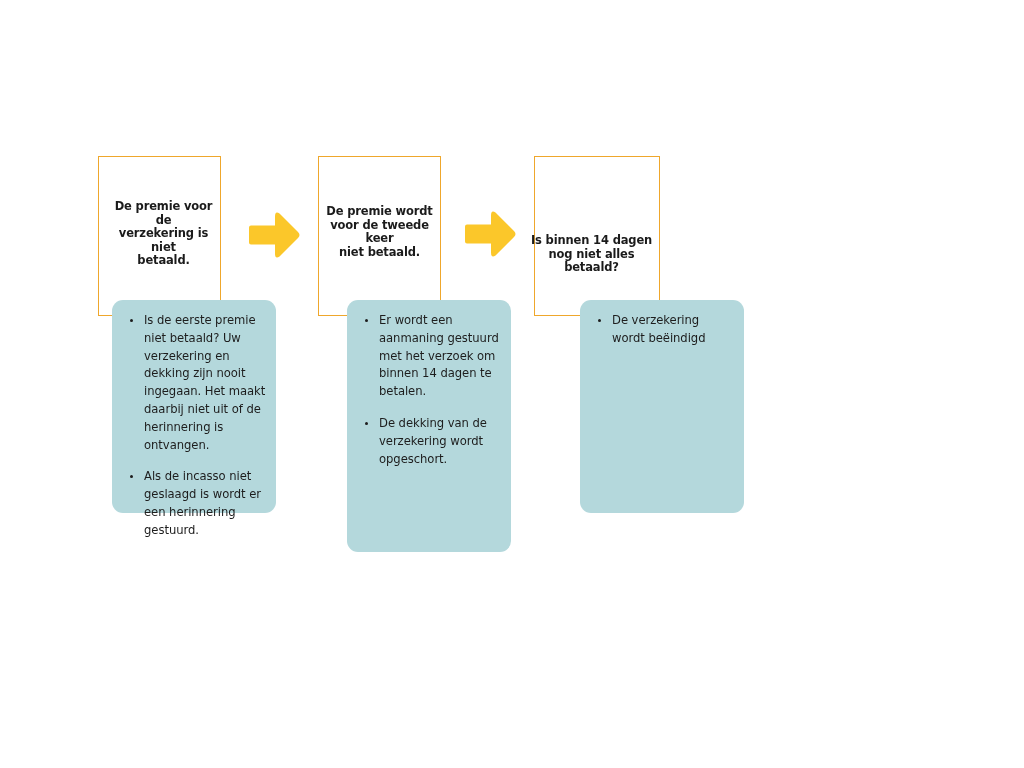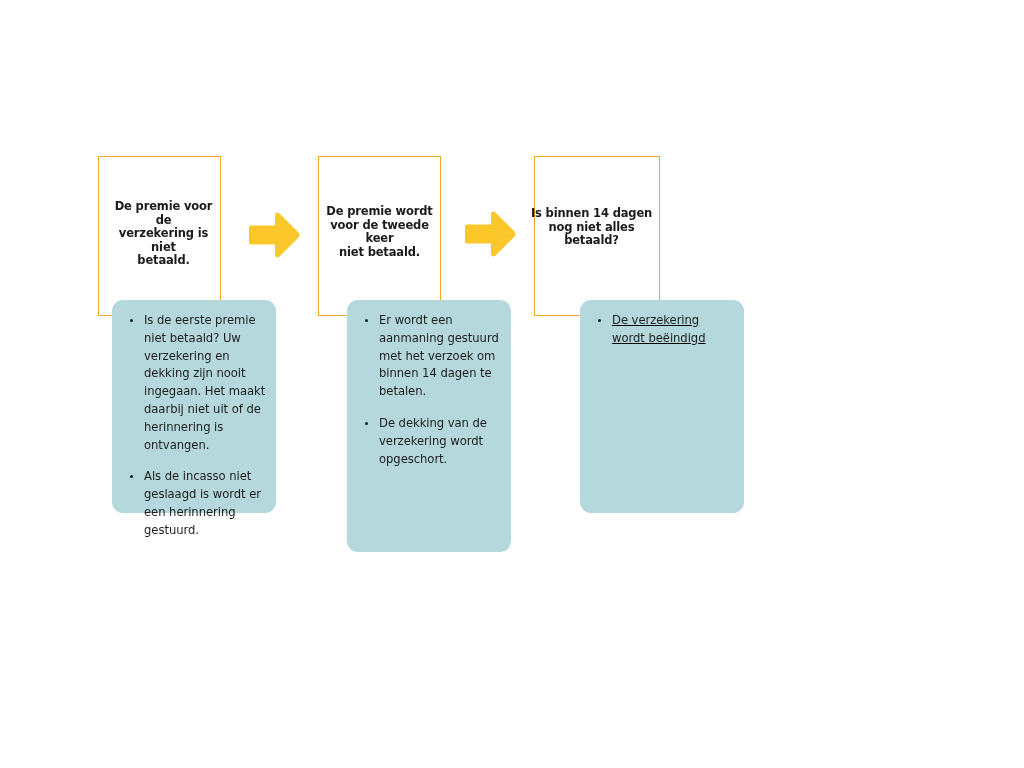--- a/index.html
+++ b/index.html
@@ -45,42 +45,42 @@
     white-space: pre-line;
     letter-spacing: -0.15px;
   }
 
   #step-box-1 { left: 98px;  top: 156px; width: 123px; height: 160px; }
   #step-box-2 { left: 318px; top: 156px; width: 123px; height: 160px; }
   #step-box-3 { left: 534px; top: 156px; width: 126px; height: 160px; }
 
   #step-box-1 .step-box-label { margin-top: 43px; width: 118px; padding-left: 8px; }
   #step-box-2 .step-box-label { margin-top: 48px; width: 122px; }
-  #step-box-3 .step-box-label { margin-top: 50px; width: 148px; margin-left: -11px; text-align: center; }
+  #step-box-3 .step-box-label { margin-top: 77px; width: 148px; margin-left: -11px; text-align: center; }
 
   
   .arrow {
     position: absolute;
     z-index: 3;
   }
   #arrow-1 { left: 246px; top: 208px; width: 56px; height: 54px; }
   #arrow-2 { left: 462px; top: 205px; width: 56px; height: 56px; }
 
   
   .detail-box {
     position: absolute;
     box-sizing: border-box;
     background: #B4D8DC;
     border-radius: 11px;
     z-index: 2;
     padding: 12px 10px 10px 12px;
   }
   #detail-box-1 { left: 112px; top: 300px; width: 164px; height: 213px; }
   #detail-box-2 { left: 347px; top: 300px; width: 164px; height: 252px; }
-  #detail-box-3 { left: 580px; top: 300px; width: 164px; height: 213px; text-decoration: underline; }
+  #detail-box-3 { left: 580px; top: 300px; width: 164px; height: 213px; }
 
   .bullet-list {
     margin: 0;
     padding: 0;
     list-style: none;
   }
   .bullet-item {
     position: relative;
     padding-left: 20px;
     margin-bottom: 14px;

